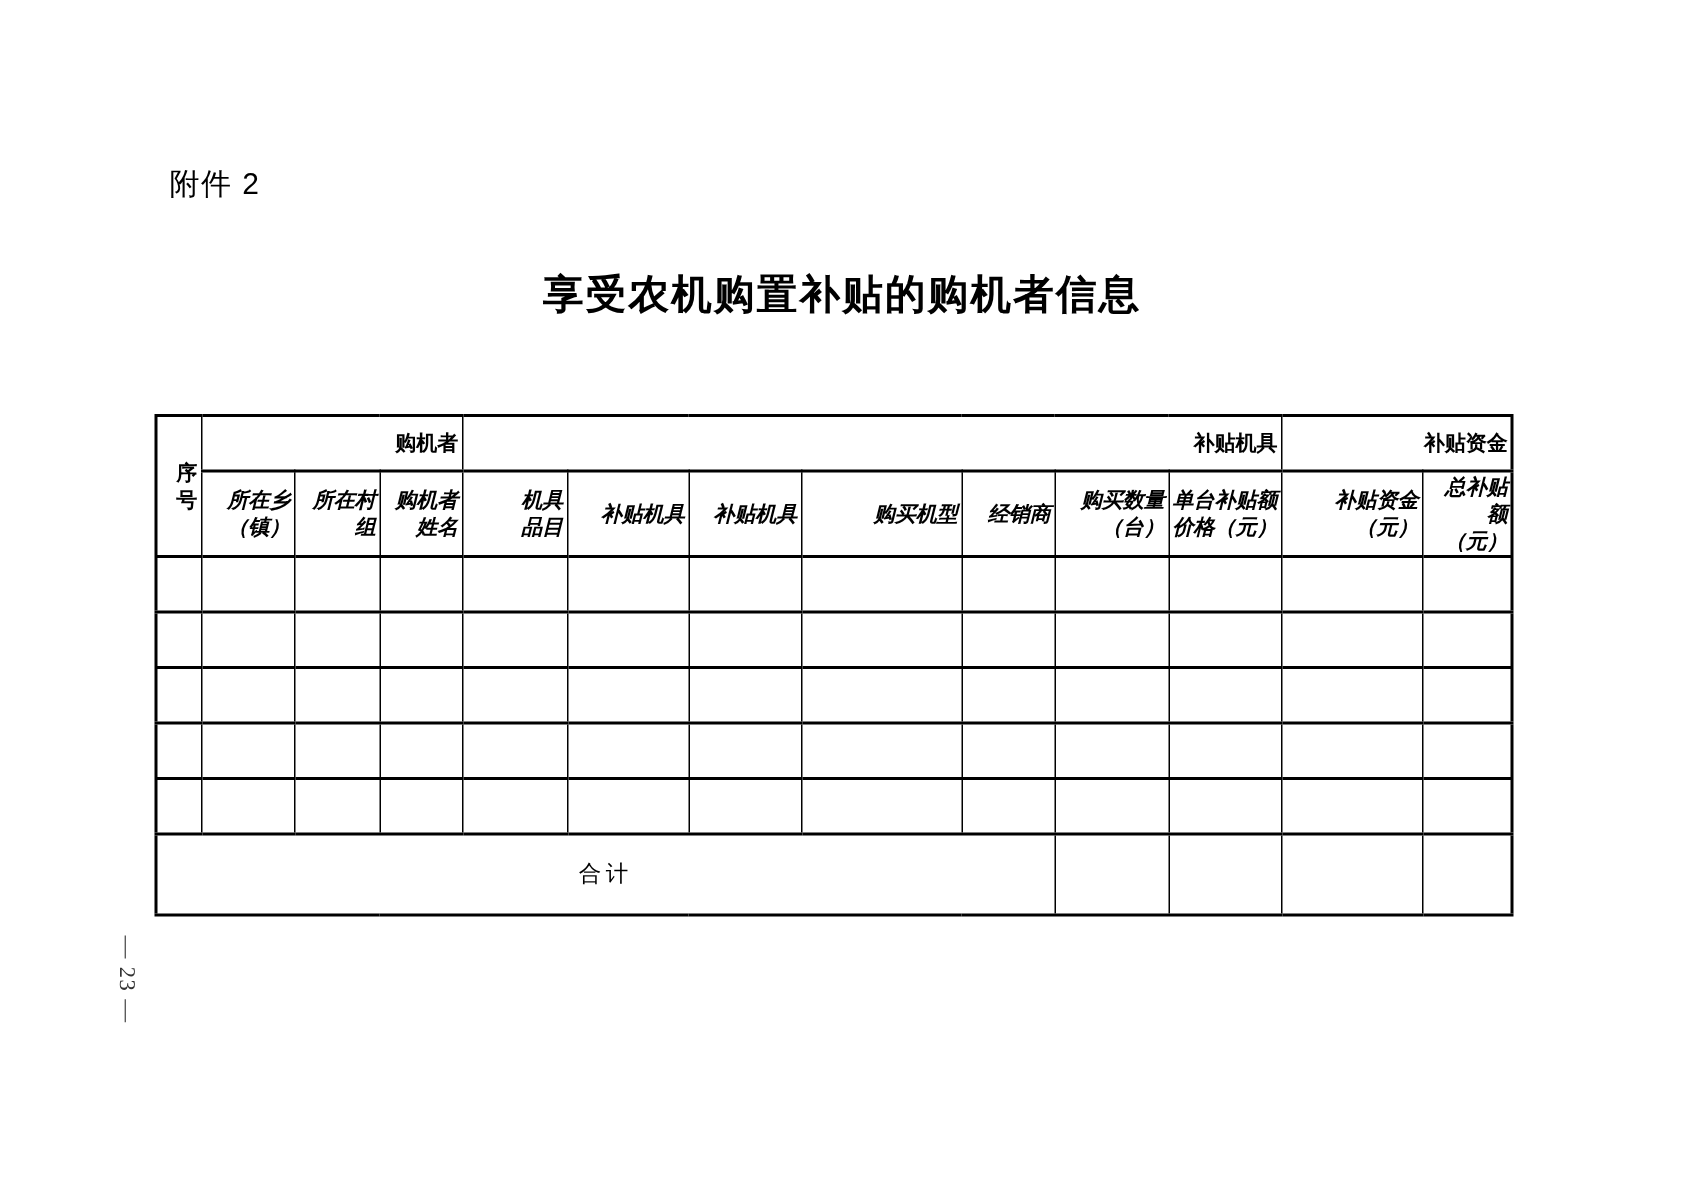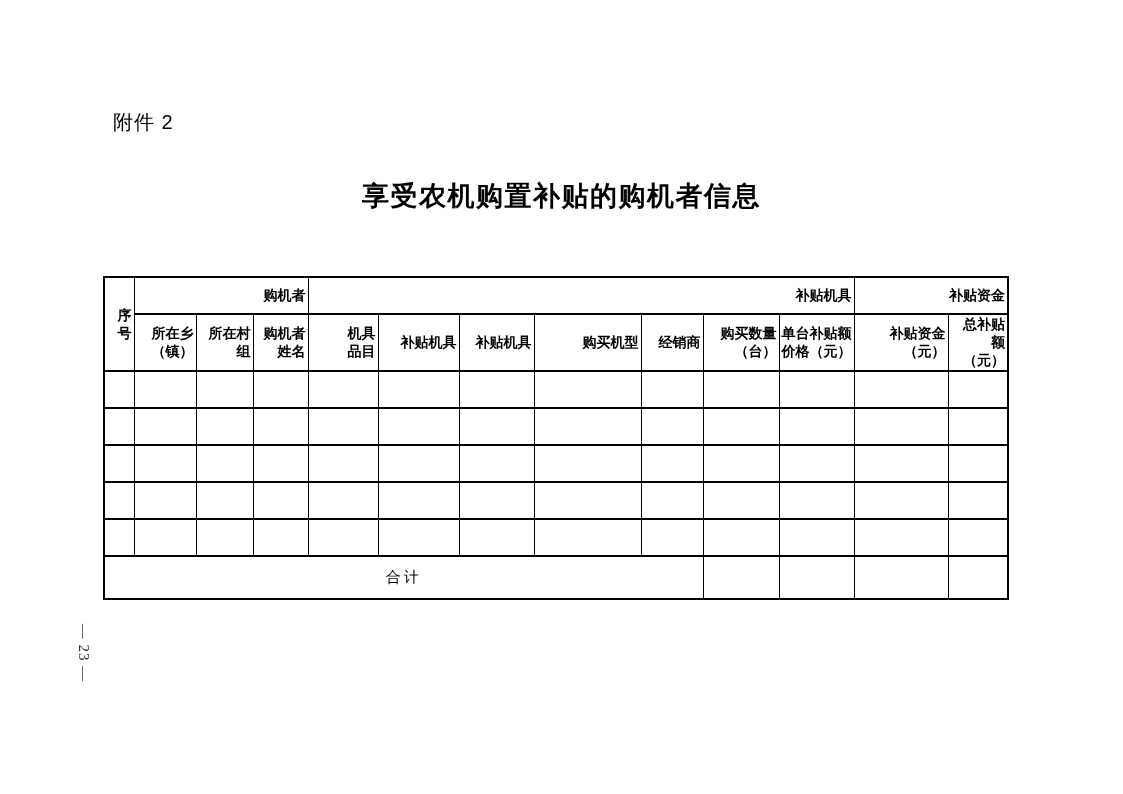--- a/index.html
+++ b/index.html
@@ -67,23 +67,23 @@
     overflow: hidden;
   }
   .subsidy-table th {
     font-size: 14px;
     font-weight: bold;
     white-space: pre-line;
     line-height: 1.3;
     text-align: right;
   }
   tr.row-h1 { height: 37px; }
-  tr.row-h2 { height: 39px; }
+  tr.row-h2 { height: 39px; font-style: italic; }
   tr.row-body { height: 37px; }
-  tr.row-total { height: 43px; margin-left: 24px; }
+  tr.row-total { height: 54px; margin-left: 24px; }
   td.total-label {
     font-family: "Liberation Serif", serif;
     font-size: 15px;
     letter-spacing: 3px;
   }
 
   .pagenum {
     position: absolute;
     left: 35px;
     top: 643px;

